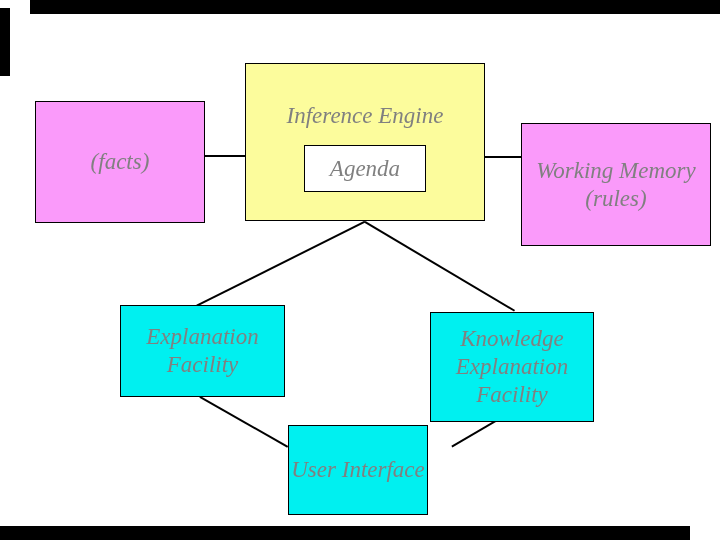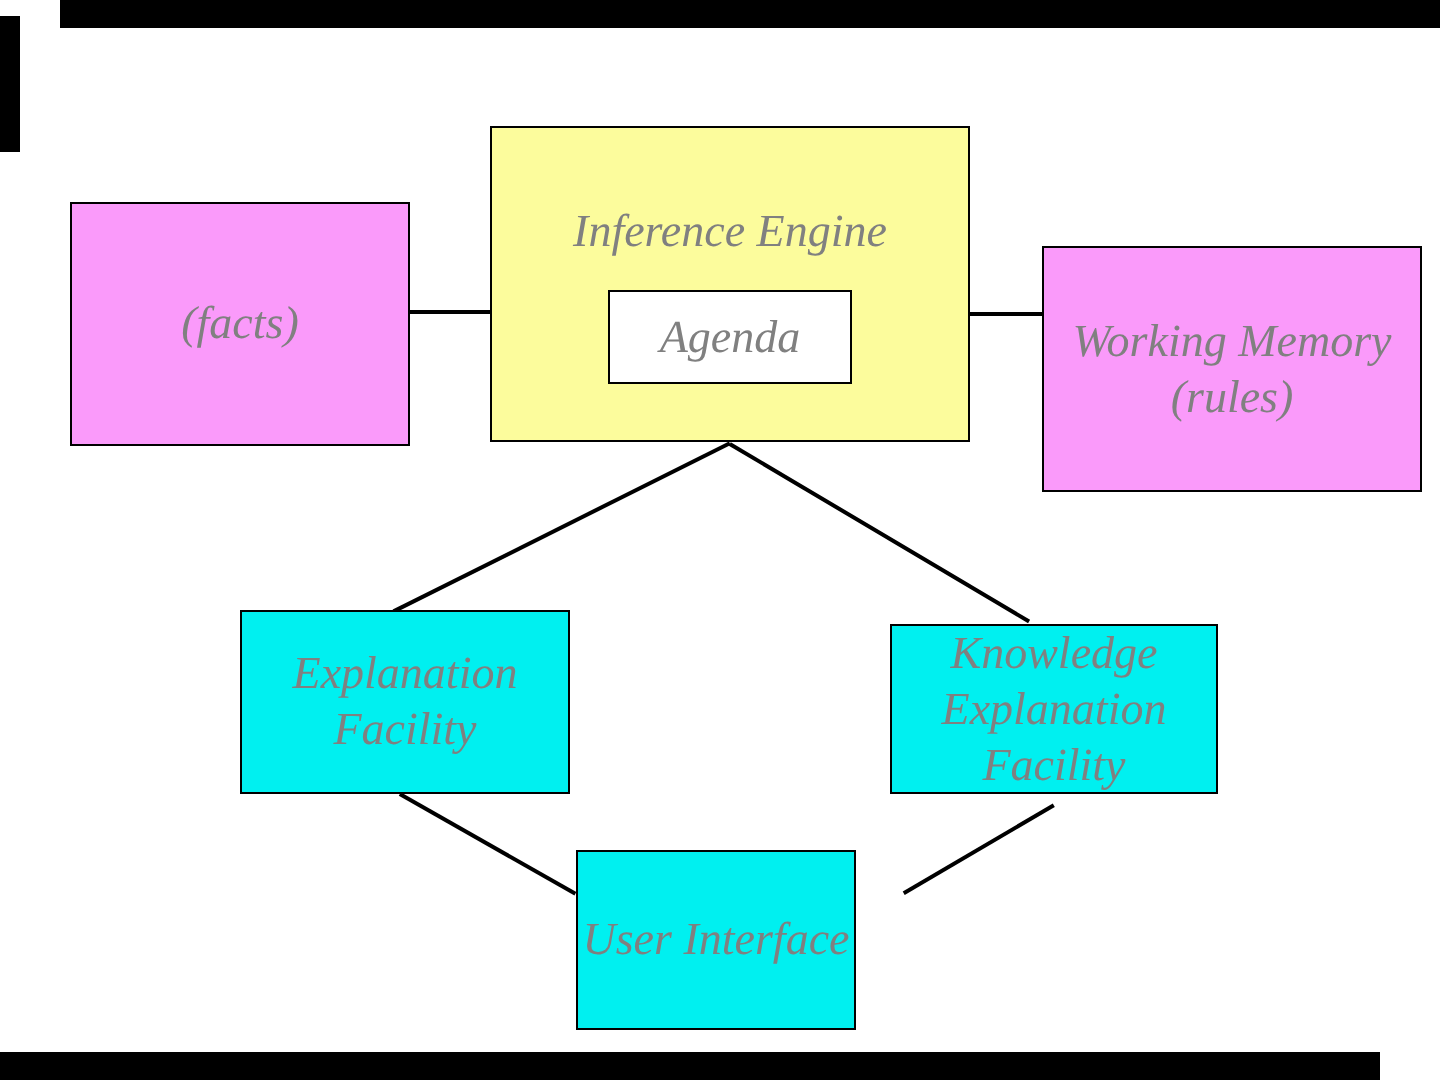--- a/index.html
+++ b/index.html
@@ -34,21 +34,21 @@
   }
   .pink   { background: #FA9AFA; }
   .yellow { background: #FCFC9C; }
   .cyan   { background: #00F0F0; }
   .white  { background: #FFFFFF; }
 
   .box-kb  { left: 35px;  top: 101px; width: 170px; height: 122px; }
   .box-ie  { left: 245px; top: 63px;  width: 240px; height: 158px; justify-content: flex-start; }
   .box-wm  { left: 521px; top: 98px;  width: 190px; height: 123px; margin-top: 25px; }
   .box-ef  { left: 120px; top: 305px; width: 165px; height: 92px; }
-  .box-kaf { left: 445px; top: 312px; width: 164px; height: 85px; line-height: 28px; }
+  .box-kaf { left: 430px; top: 312px; width: 164px; height: 110px; line-height: 28px; }
   .box-ui  { left: 288px; top: 425px; width: 140px; height: 90px; text-align: center; }
 
   .ie-label { margin-top: 38px; }
   .box-agenda {
     position: relative;
     margin-top: 15px;
     width: 120px; height: 45px;
     border: 1.5px solid #000000;
     display: flex; align-items: center; justify-content: center;
     font-size: 23px;

